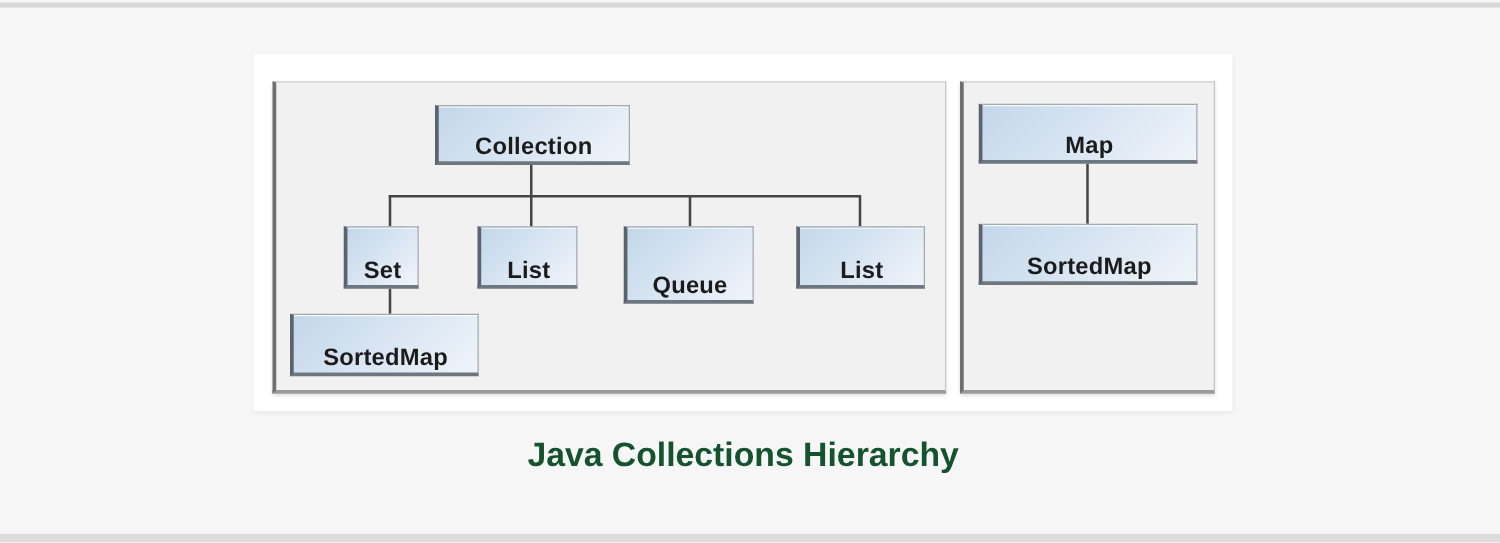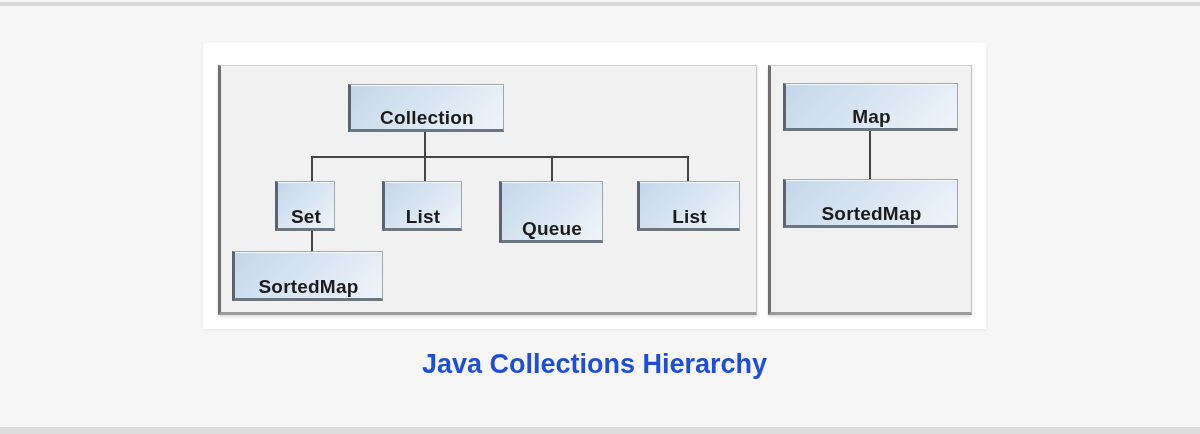--- a/index.html
+++ b/index.html
@@ -96,21 +96,21 @@
   .edge-map-sortedmap   { left: 98px;  top: 65px;  width: 2px;   height: 48px; }
 
   .caption {
     position: absolute;
     left: 203px;
     top: 349px;
     width: 783px;
     text-align: center;
     font-size: 27px;
     font-weight: bold;
-    color: #1d4ed8;
+    color: #14532d;
   }
 </style>
 </head>
 <body>
 
 <div class="page">
 
   <div class="rule-top"></div>
 
   <div class="figure-panel">

